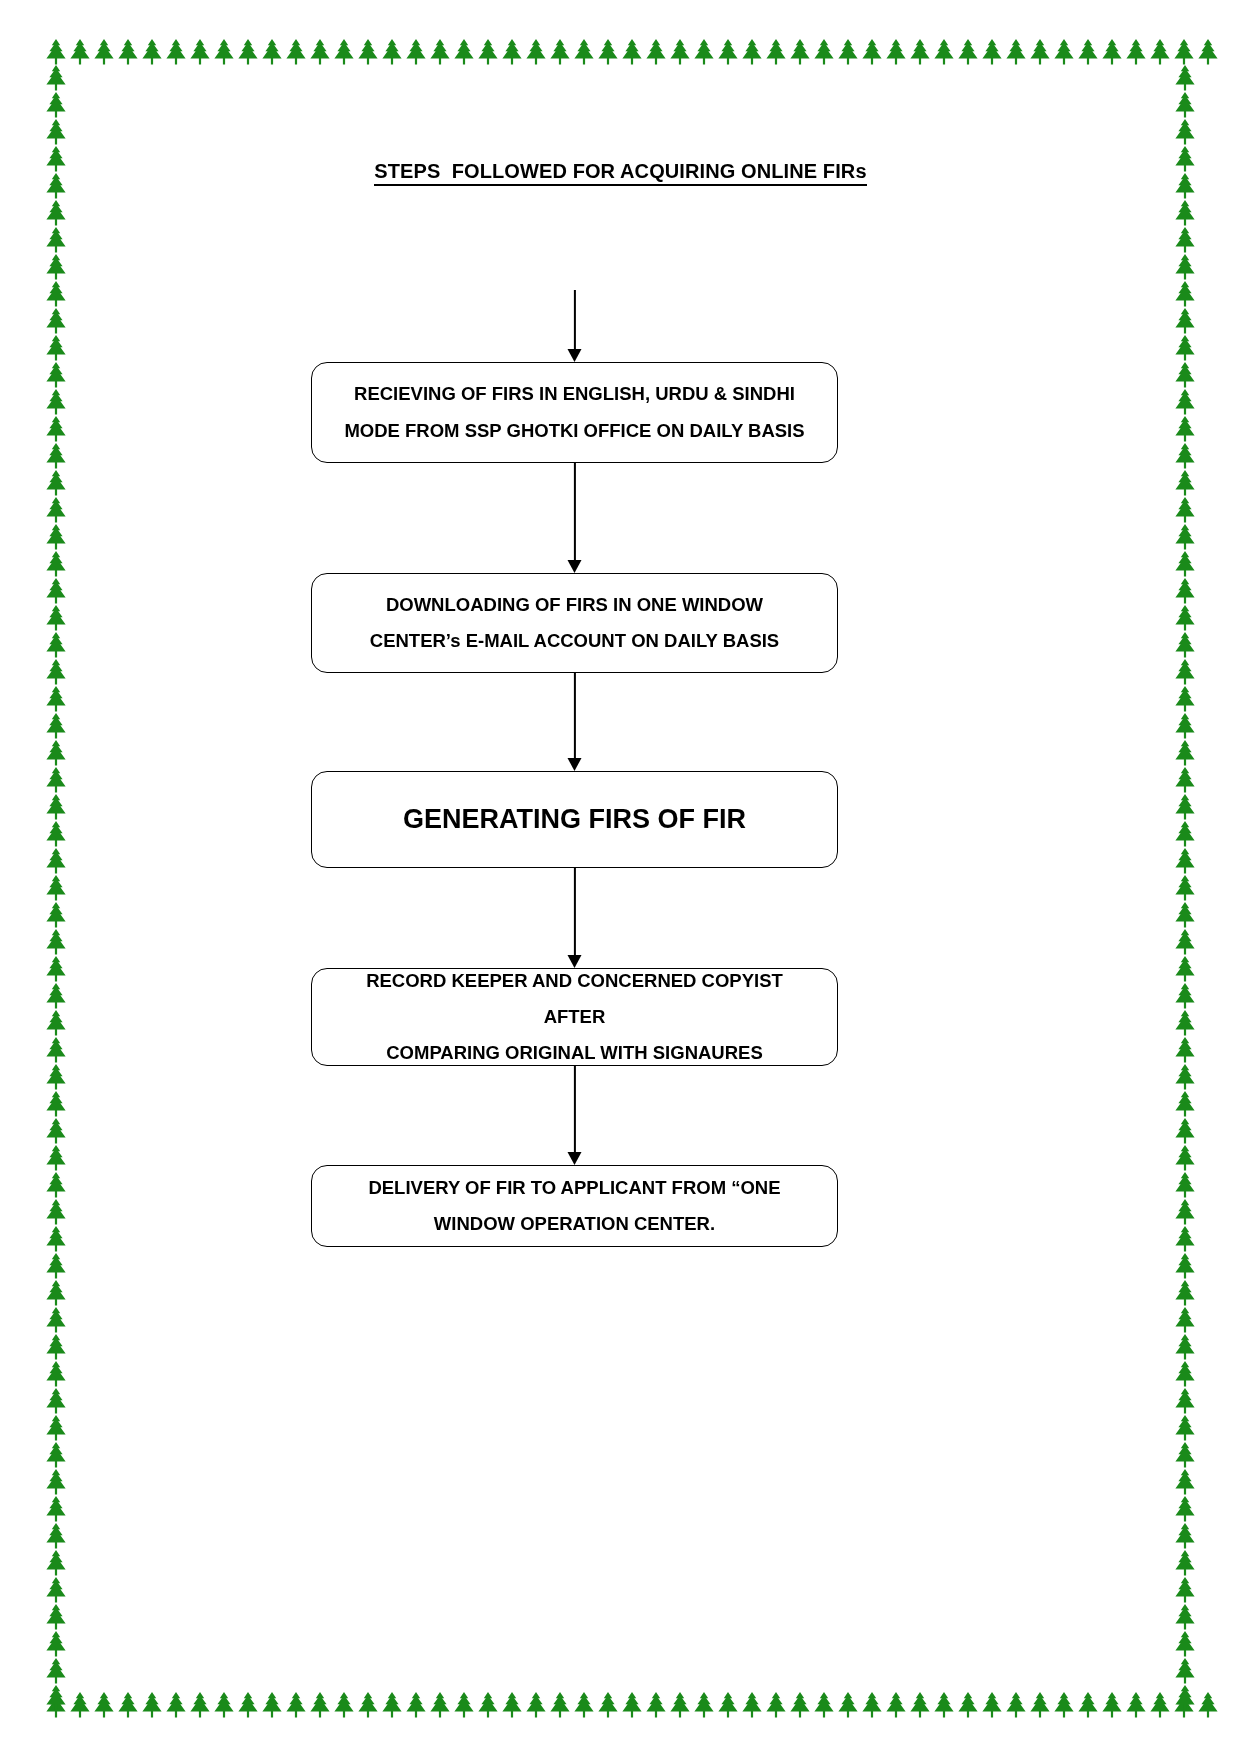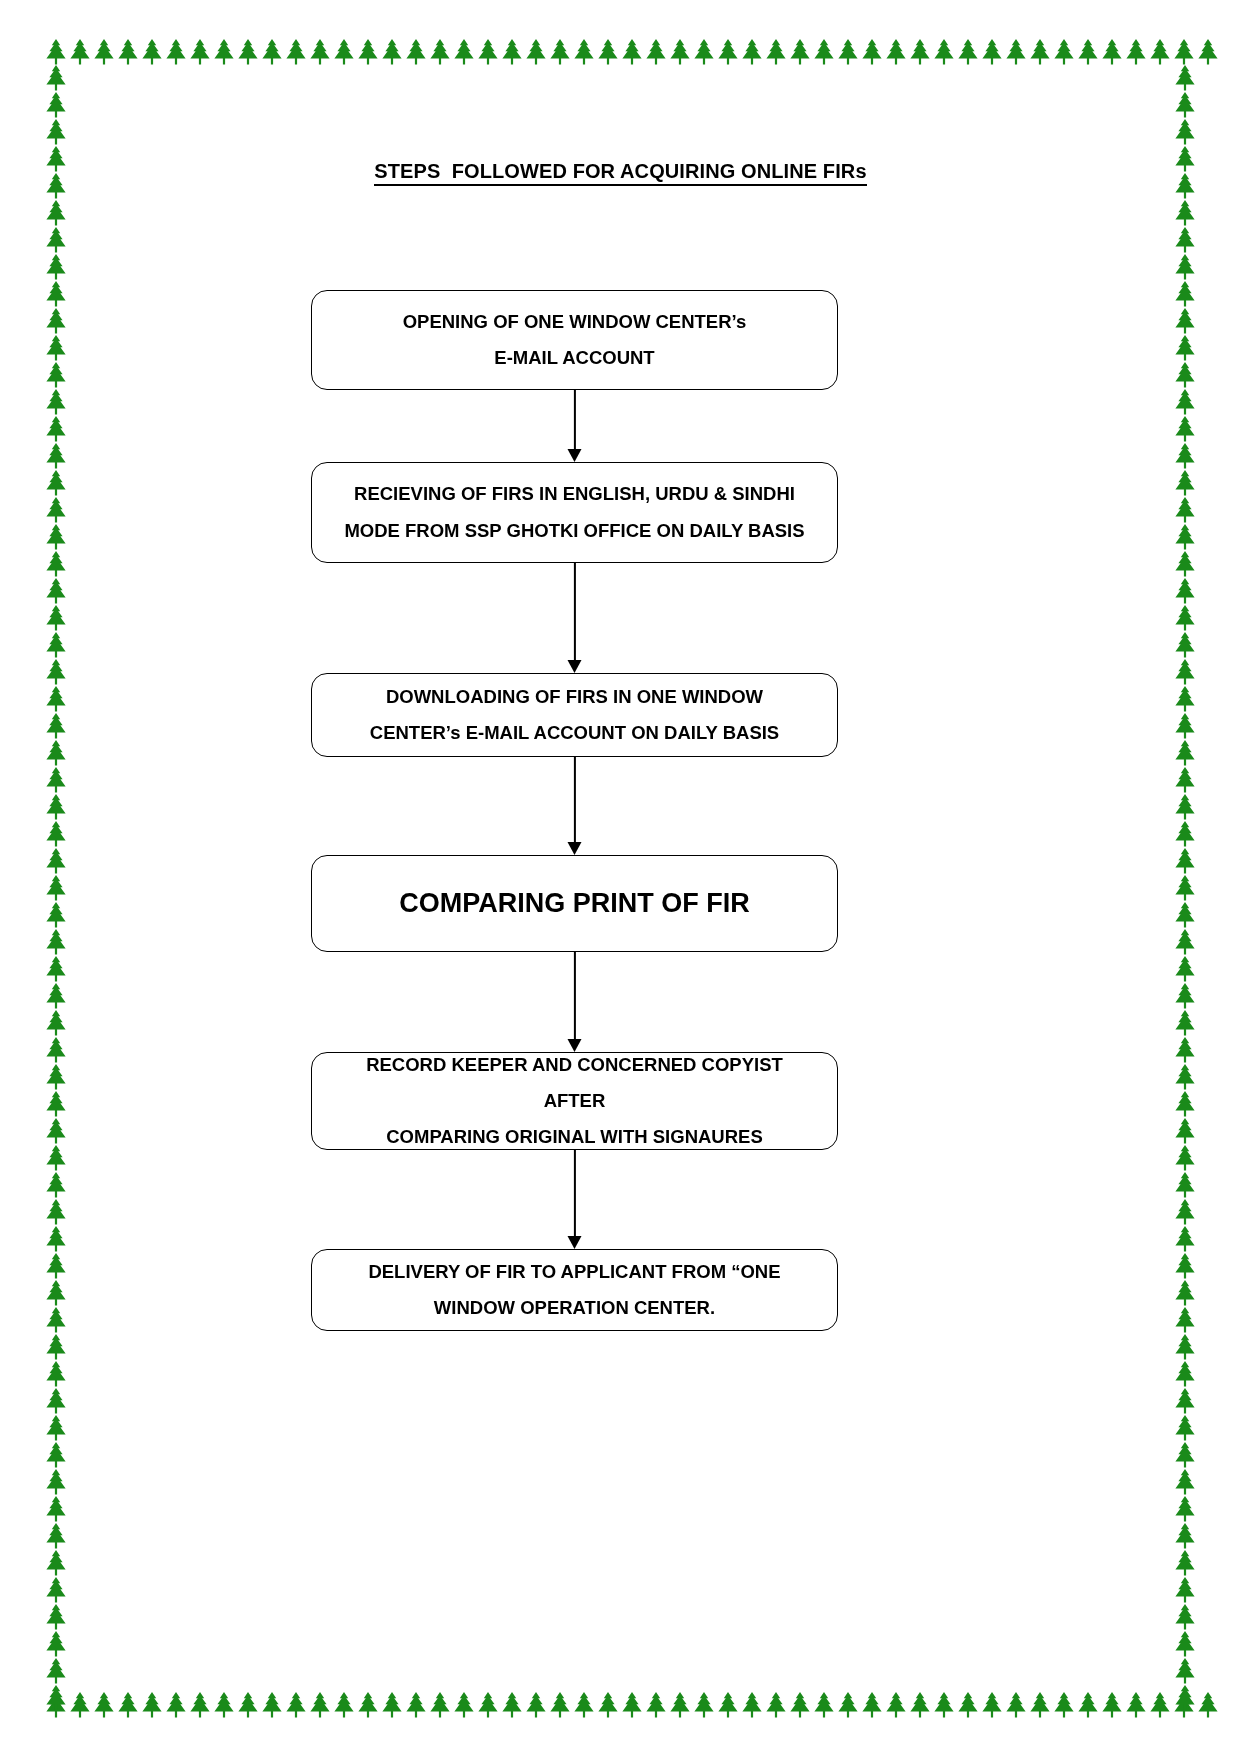--- a/index.html
+++ b/index.html
@@ -793,52 +793,48 @@
       <svg width="24" height="27" viewBox="0 0 24 27" class="tree-glyph">
         <path fill="#1a8a1a" d="M12 1 L16.2 7.2 L14.2 7.2 L18.6 13.2 L16.4 13.2 L21.6 20.4 L13.1 20.4 L13.1 26.5 L10.9 26.5 L10.9 20.4 L2.4 20.4 L7.6 13.2 L5.4 13.2 L9.8 7.2 L7.8 7.2 Z"></path>
       </svg>
     </div>
 </div>
 
 <div class="doc-title"><span class="underline">STEPS  FOLLOWED FOR ACQUIRING ONLINE FIRs</span></div>
 
 <div class="flow">
 
-  <div class="flow-box size-normal" style="height:100px;">
-    <span class="box-text">OPENING OF ONE WINDOW CENTER’s
-E-MAIL ACCOUNT</span>
-  </div>
 
   <div class="connector" style="height:72px;">
     <span class="stem"></span>
     <span class="head"></span>
   </div>
 
   <div class="flow-box size-normal" style="height:101px;">
     <span class="box-text">RECIEVING OF FIRS IN ENGLISH, URDU &amp; SINDHI
 MODE FROM SSP GHOTKI OFFICE ON DAILY BASIS</span>
   </div>
 
   <div class="connector" style="height:110px;">
     <span class="stem"></span>
     <span class="head"></span>
   </div>
 
-  <div class="flow-box size-normal" style="height:84px;">
+  <div class="flow-box size-normal" style="height:100px;">
     <span class="box-text">DOWNLOADING OF FIRS IN ONE WINDOW
 CENTER’s E-MAIL ACCOUNT ON DAILY BASIS</span>
   </div>
 
   <div class="connector" style="height:98px;">
     <span class="stem"></span>
     <span class="head"></span>
   </div>
 
   <div class="flow-box size-large" style="height:97px;">
-    <span class="box-text">COMPARING PRINT OF FIR</span>
+    <span class="box-text">GENERATING FIRS OF FIR</span>
   </div>
 
   <div class="connector" style="height:100px;">
     <span class="stem"></span>
     <span class="head"></span>
   </div>
 
   <div class="flow-box size-normal" style="height:98px;">
     <span class="box-text">RECORD KEEPER AND CONCERNED COPYIST AFTER
 COMPARING ORIGINAL WITH SIGNAURES</span>

